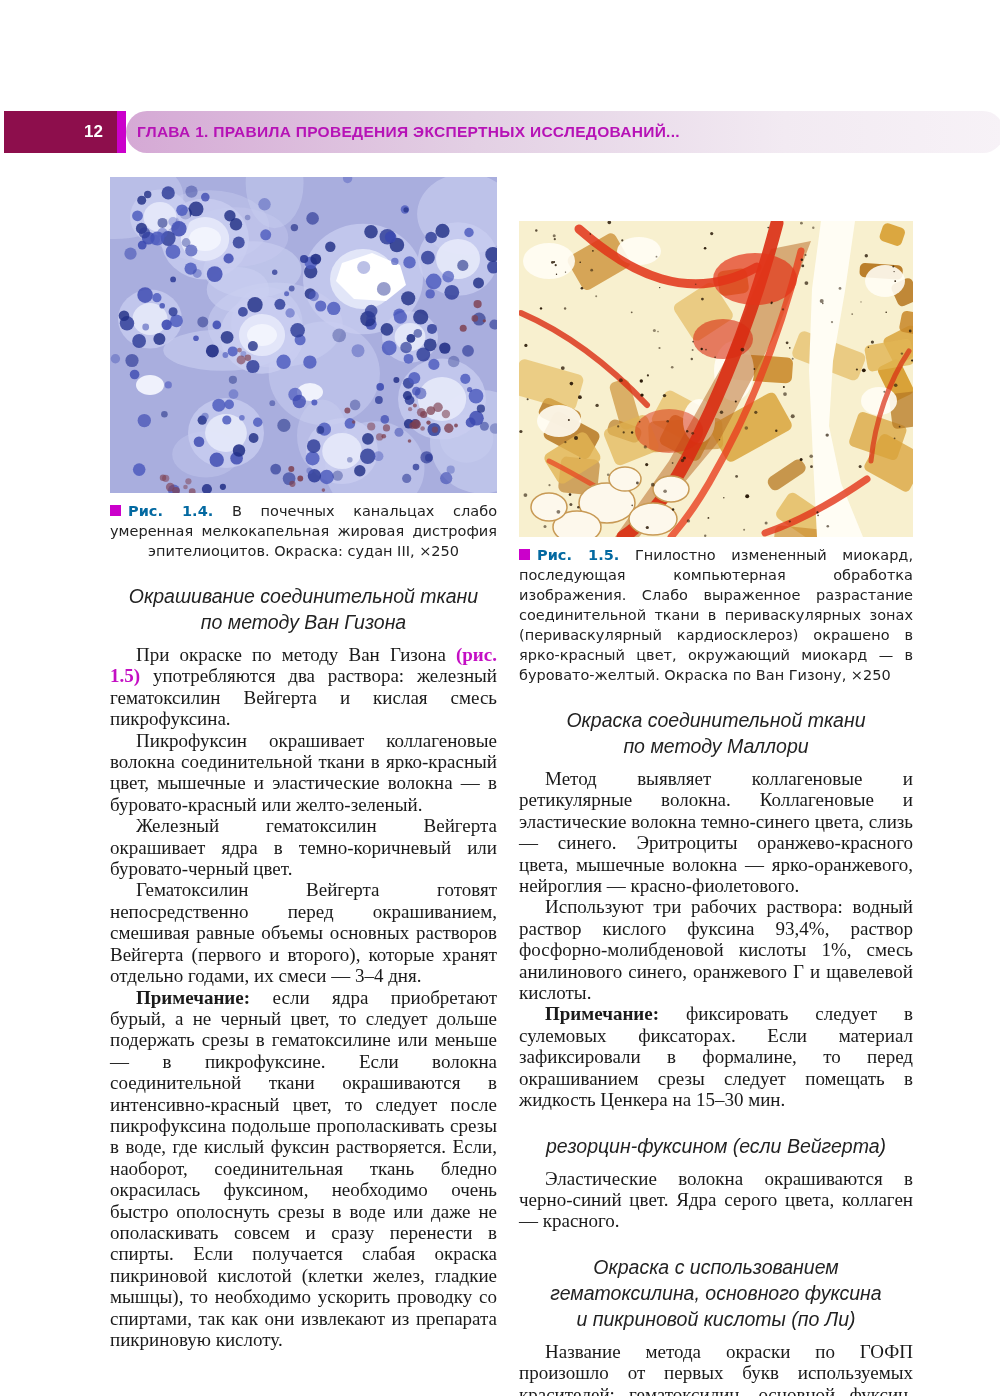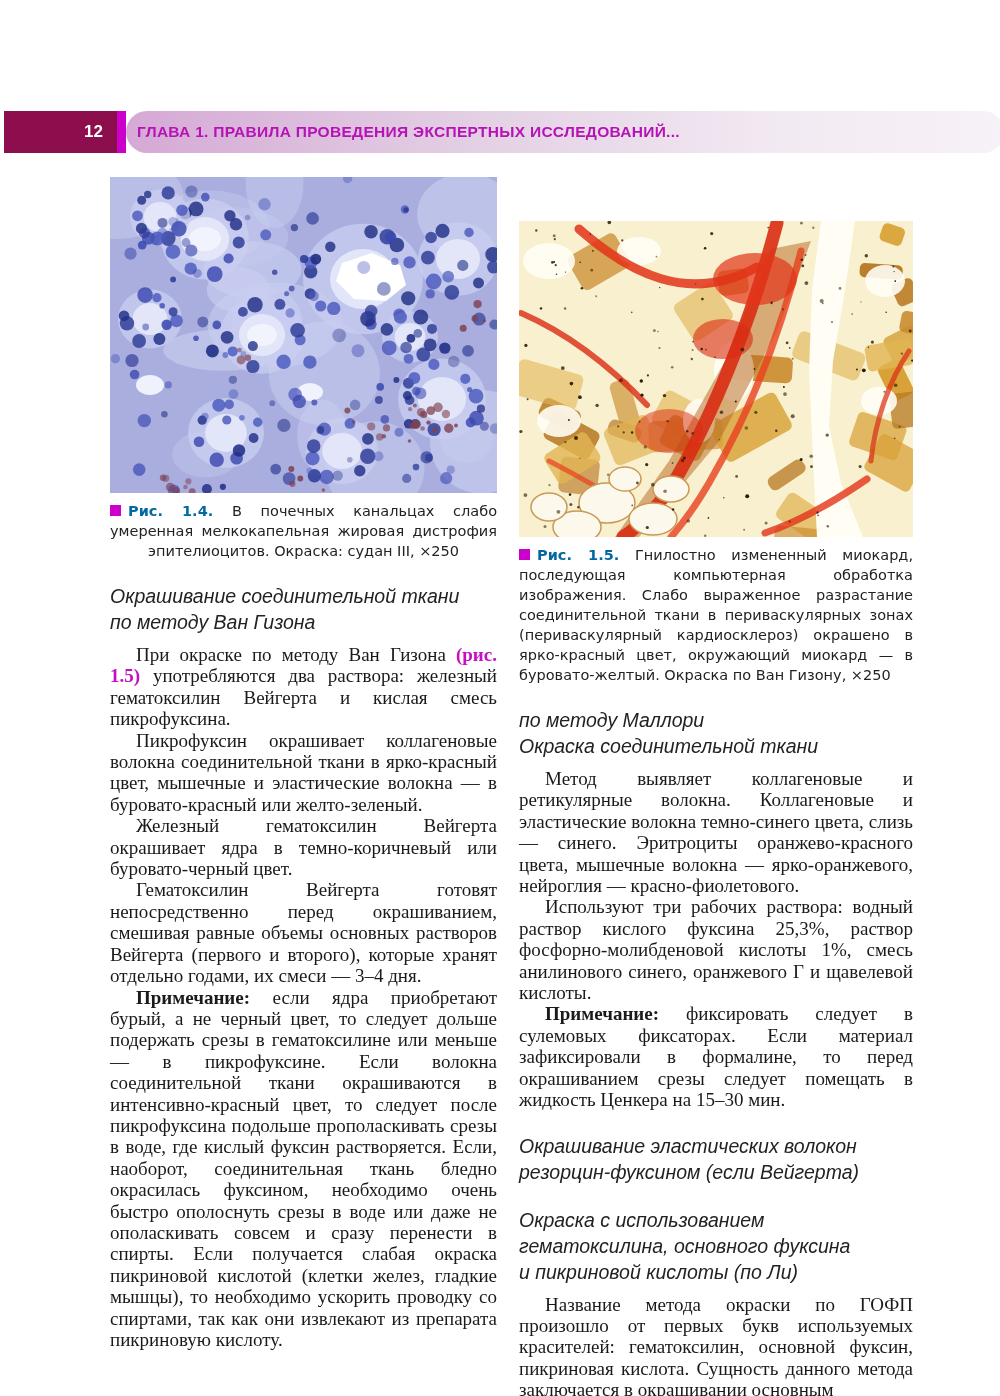--- a/index.html
+++ b/index.html
@@ -25,21 +25,21 @@
   .fig{display:block;width:100%;height:316px;}
 
   .caption{font-family:"DejaVu Sans",sans-serif;font-size:14.5px;line-height:20px;color:#222;
            text-align:justify;margin:8px 0 0;}
   .caption.center-last{text-align-last:center;}
   .cap-square{display:inline-block;width:11px;height:11px;background:#CB00CB;margin-right:7px;}
   .cap-label{color:#0369a1;font-weight:bold;}
 
   .subhead{font-family:"Liberation Sans",sans-serif;font-style:italic;font-weight:500;
            font-size:19.5px;line-height:26px;color:#222;margin:22px 0 9px;}
-  .subhead span{display:block;}
+  .subhead span{display:block;text-align:center;}
 
   .body-p{font-size:19px;line-height:21.4px;text-align:justify;text-indent:26px;margin:0;}
   .fig-ref{color:#C40FC4;font-weight:bold;}
   .note-label{font-weight:bold;}
 </style>
 </head>
 <body>
 
 <div class="hdr">
   <div class="hdr-block">12</div>
@@ -544,31 +544,31 @@
       <circle cx="118.4" cy="262.0" r="1.4" fill="#2a1a08" opacity="0.73"></circle>
       <circle cx="347.3" cy="34.8" r="1.7" fill="#2a1a08" opacity="0.80"></circle>
       <circle cx="333.2" cy="93.1" r="0.9" fill="#2a1a08" opacity="0.54"></circle>
       <circle cx="273.7" cy="195.2" r="2.0" fill="#2a1a08" opacity="0.67"></circle>
       <circle cx="43.8" cy="147.1" r="1.9" fill="#2a1a08" opacity="0.78"></circle>
     </svg>
 
   <p class="caption"><span class="cap-square"></span><span class="cap-label">Рис. 1.5.</span> <span>Гнилостно измененный миокард, последующая компьютерная обработка изображения. Слабо выраженное разрастание соединительной ткани в периваскулярных зонах (периваскулярный кардиосклероз) окрашено в ярко-красный цвет, окружающий миокард — в буровато-желтый. Окраска по Ван Гизону, ×250</span></p>
 
   <h3 class="subhead">
+    <span>Окраска соединительной ткани</span>
     <span>по методу Маллори</span>
-    <span>Окраска соединительной ткани</span>
   </h3>
   <p class="body-p">Метод выявляет коллагеновые и ретикулярные волокна. Коллагеновые и эластические волокна темно-синего цвета, слизь — синего. Эритроциты оранжево-красного цвета, мышечные волокна — ярко-оранжевого, нейроглия — красно-фиолетового.</p>
-  <p class="body-p">Используют три рабочих раствора: водный раствор кислого фуксина 25,3%, раствор фосфорно-молибденовой кислоты 1%, смесь анилинового синего, оранжевого Г и щавелевой кислоты.</p>
+  <p class="body-p">Используют три рабочих раствора: водный раствор кислого фуксина 93,4%, раствор фосфорно-молибденовой кислоты 1%, смесь анилинового синего, оранжевого Г и щавелевой кислоты.</p>
   <p class="body-p"><span class="note-label">Примечание:</span><span> фиксировать следует в сулемовых фиксаторах. Если материал зафиксировали в формалине, то перед окрашиванием срезы следует помещать в жидкость Ценкера на 15–30 мин.</span></p>
 
   <h3 class="subhead">
-    <span>Окрашивание эластических волокон</span>
     <span>резорцин-фуксином (если Вейгерта)</span>
   </h3>
+  <p class="body-p">Эластические волокна окрашиваются в черно-синий цвет. Ядра серого цвета, коллаген — красного.</p>
 
   <h3 class="subhead">
     <span>Окраска с использованием</span>
     <span>гематоксилина, основного фуксина</span>
     <span>и пикриновой кислоты (по Ли)</span>
   </h3>
   <p class="body-p">Название метода окраски по ГОФП произошло от первых букв используемых красителей: гематоксилин, основной фуксин, пикриновая кислота. Сущность данного метода заключается в окрашивании основным</p>
 </div>
 
 </body></html>

